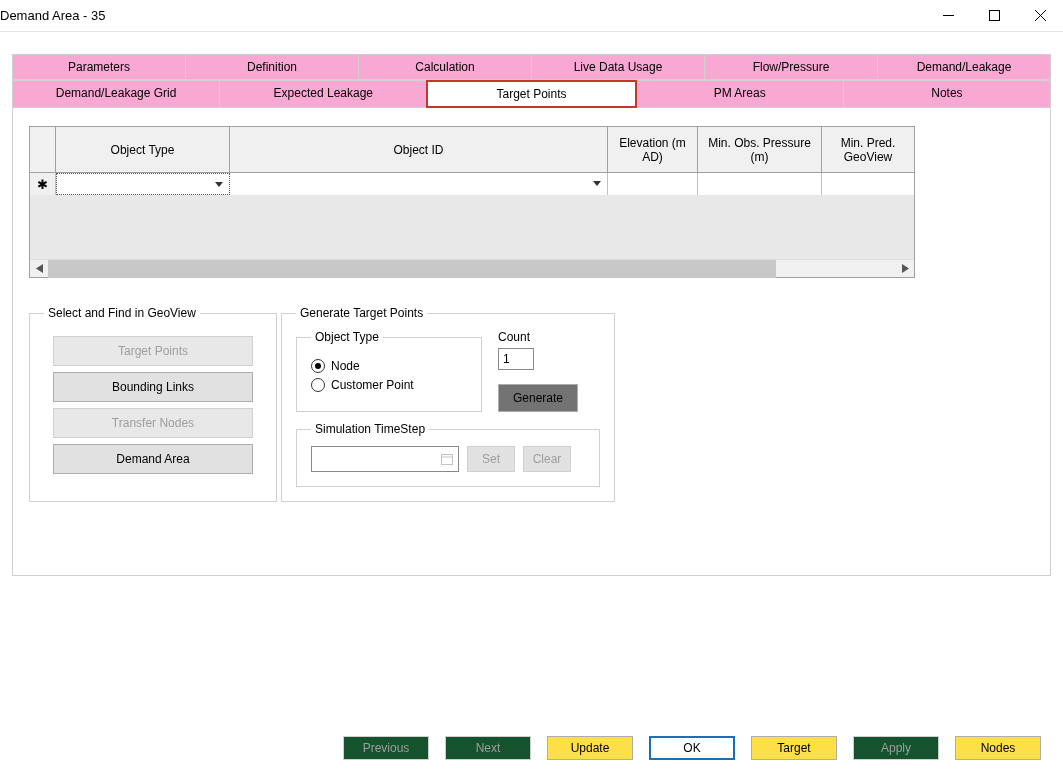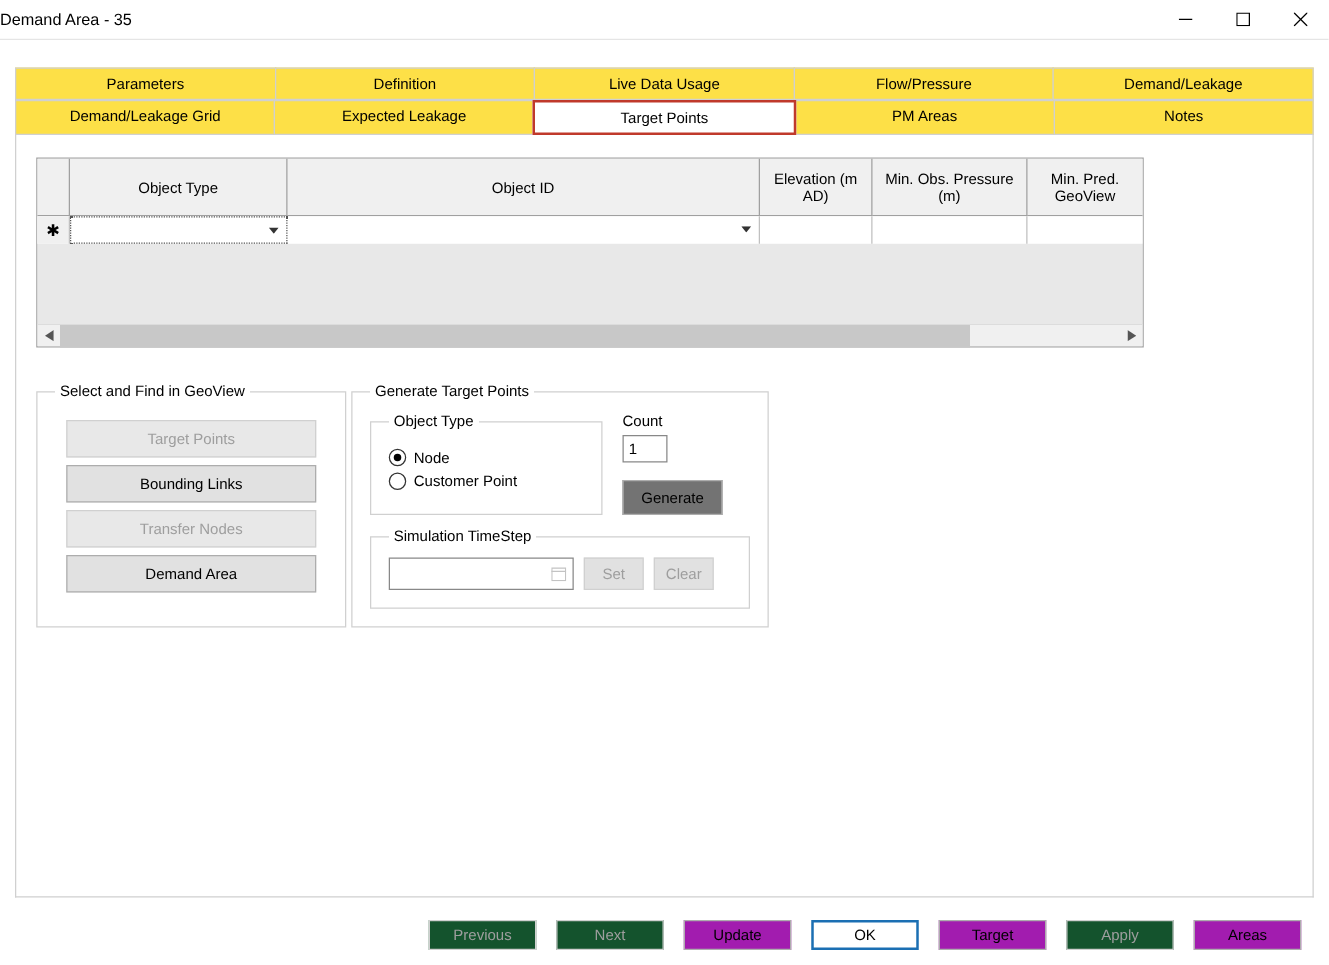--- a/index.html
+++ b/index.html
@@ -11,25 +11,25 @@
 .titlebar .wincontrols { margin-left: auto; display: flex; }
 .titlebar .wctrl { width: 46px; height: 32px; display: flex; align-items: center; justify-content: center; color: #000; }
 .titlebar .wctrl svg { width: 11px; height: 11px; }
 
 
 .content { padding: 22px 12px 0 12px; position: relative; }
 
 
 .tabrows { border-bottom: none; }
 .tabrow { display: flex; }
-.tab { flex: 1; text-align: center; padding: 5px 0; background: #fde047; border: 1px solid #d0d0d0; margin-left: -1px; cursor: default; }
+.tab { flex: 1; text-align: center; padding: 5px 0; background: #f9a8d4; border: 1px solid #d0d0d0; margin-left: -1px; cursor: default; }
 .tab:first-child { margin-left: 0; }
 .tab.selected { border: 2px solid #c0392b; background: #fff; position: relative; z-index: 2; }
 .tabrow2 .tab { }
-.tabpanel { border: 1px solid #d0d0d0; border-top: none; padding: 18px 16px 16px 16px; height: 610px; background: #fff; }
+.tabpanel { border: 1px solid #d0d0d0; border-top: none; padding: 18px 16px 16px 16px; height: 468px; background: #fff; }
 
 
 .gridwrap { border: 1px solid #a0a0a0; width: 886px; display: flex; flex-direction: column; }
 .gridhead { display: flex; background: #f0f0f0; }
 .gh { border-right: 1px solid #a0a0a0; border-bottom: 1px solid #a0a0a0; display: flex; align-items: center; justify-content: center; text-align: center; padding: 6px 4px; height: 46px; }
 .gh0 { width: 26px; }
 .gh1 { width: 174px; }
 .gh2 { width: 378px; }
 .gh3 { width: 90px; }
 .gh4 { width: 124px; }
@@ -70,21 +70,21 @@
 .count-input { width: 36px; height: 22px; border: 1px solid #888; padding: 2px 4px; }
 .gen-btn { width: 80px; height: 28px; margin-top: 14px; background: #737373; border: 1px solid #adadad; display: flex; align-items: center; justify-content: center; }
 .simstep { margin-top: 10px; }
 .simrow { display: flex; align-items: center; gap: 8px; }
 .sim-input { width: 148px; height: 26px; border: 1px solid #888; position: relative; background: #fff; }
 .sim-input .cal { position: absolute; right: 3px; top: 4px; width: 16px; height: 16px; opacity: .5; display: flex; align-items: center; justify-content: center; }
 .smallbtn { width: 48px; height: 26px; background: #e1e1e1; border: 1px solid #d0d0d0; color: #9e9e9e; display: flex; align-items: center; justify-content: center; }
 
 
 .bottombar { position: absolute; left: 0; right: 0; bottom: 0; height: 48px; display: flex; align-items: center; justify-content: flex-end; gap: 16px; padding: 0 22px; }
-.bbtn { width: 86px; height: 24px; display: flex; align-items: center; justify-content: center; background: #a21caf; border: 1px solid #adadad; }
+.bbtn { width: 86px; height: 24px; display: flex; align-items: center; justify-content: center; background: #fde047; border: 1px solid #adadad; }
 .bbtn.disabled { color: #9e9e9e; border-color: #d0d0d0; background: #14532d; }
 .bbtn.primary { border: 2px solid #1b6fb3; background: #fff; }
 </style>
 </head>
 <body>
 
 <div class="titlebar">
   <span class="title">Demand Area - 35</span>
   <div class="wincontrols">
     <div class="wctrl">
@@ -104,20 +104,21 @@
         </svg>
       </div>
   </div>
 </div>
 
 <div class="content">
   <div class="tabrows">
     <div class="tabrow">
       <div class="tab">Parameters</div>
       <div class="tab">Definition</div>
+      <div class="tab">Calculation</div>
       <div class="tab">Live Data Usage</div>
       <div class="tab">Flow/Pressure</div>
       <div class="tab">Demand/Leakage</div>
     </div>
     <div class="tabrow tabrow2">
       <div class="tab">Demand/Leakage Grid</div>
       <div class="tab">Expected Leakage</div>
       <div class="tab selected">Target Points</div>
       <div class="tab">PM Areas</div>
       <div class="tab">Notes</div>
@@ -226,14 +227,14 @@
   </div>
 </div>
 
 <div class="bottombar">
   <div class="bbtn disabled">Previous</div>
   <div class="bbtn disabled">Next</div>
   <div class="bbtn">Update</div>
   <div class="bbtn primary">OK</div>
   <div class="bbtn">Target</div>
   <div class="bbtn disabled">Apply</div>
-  <div class="bbtn">Areas</div>
+  <div class="bbtn">Nodes</div>
 </div>
 
 </body></html>

